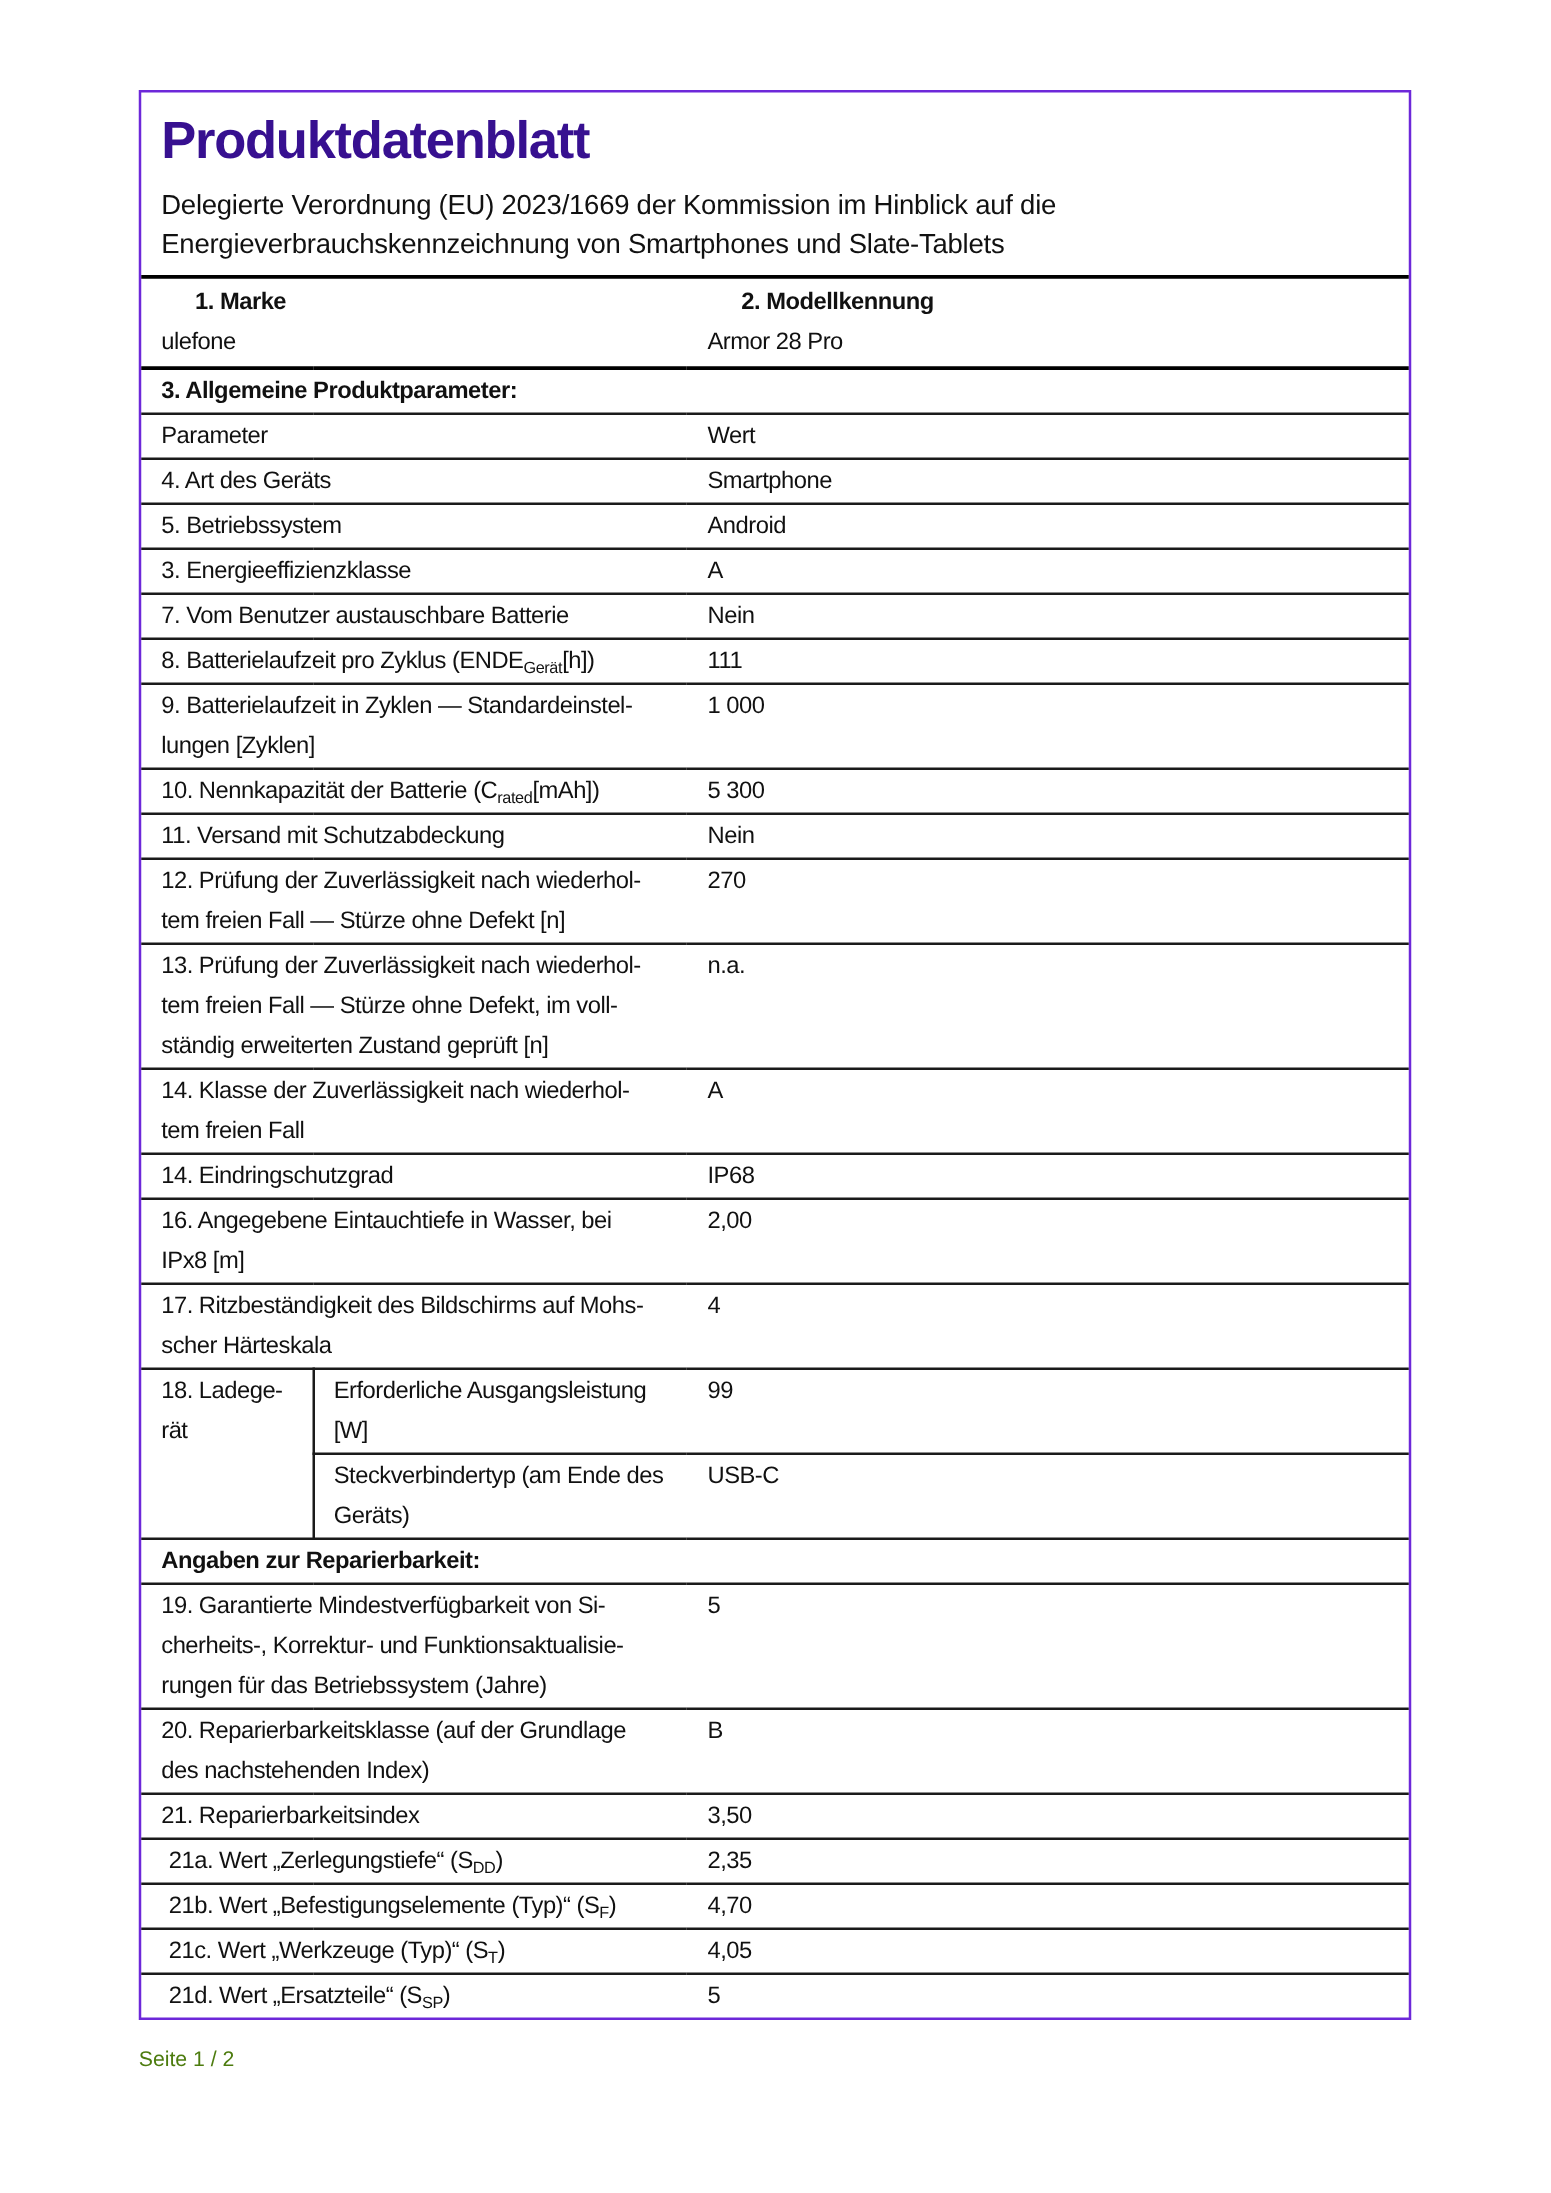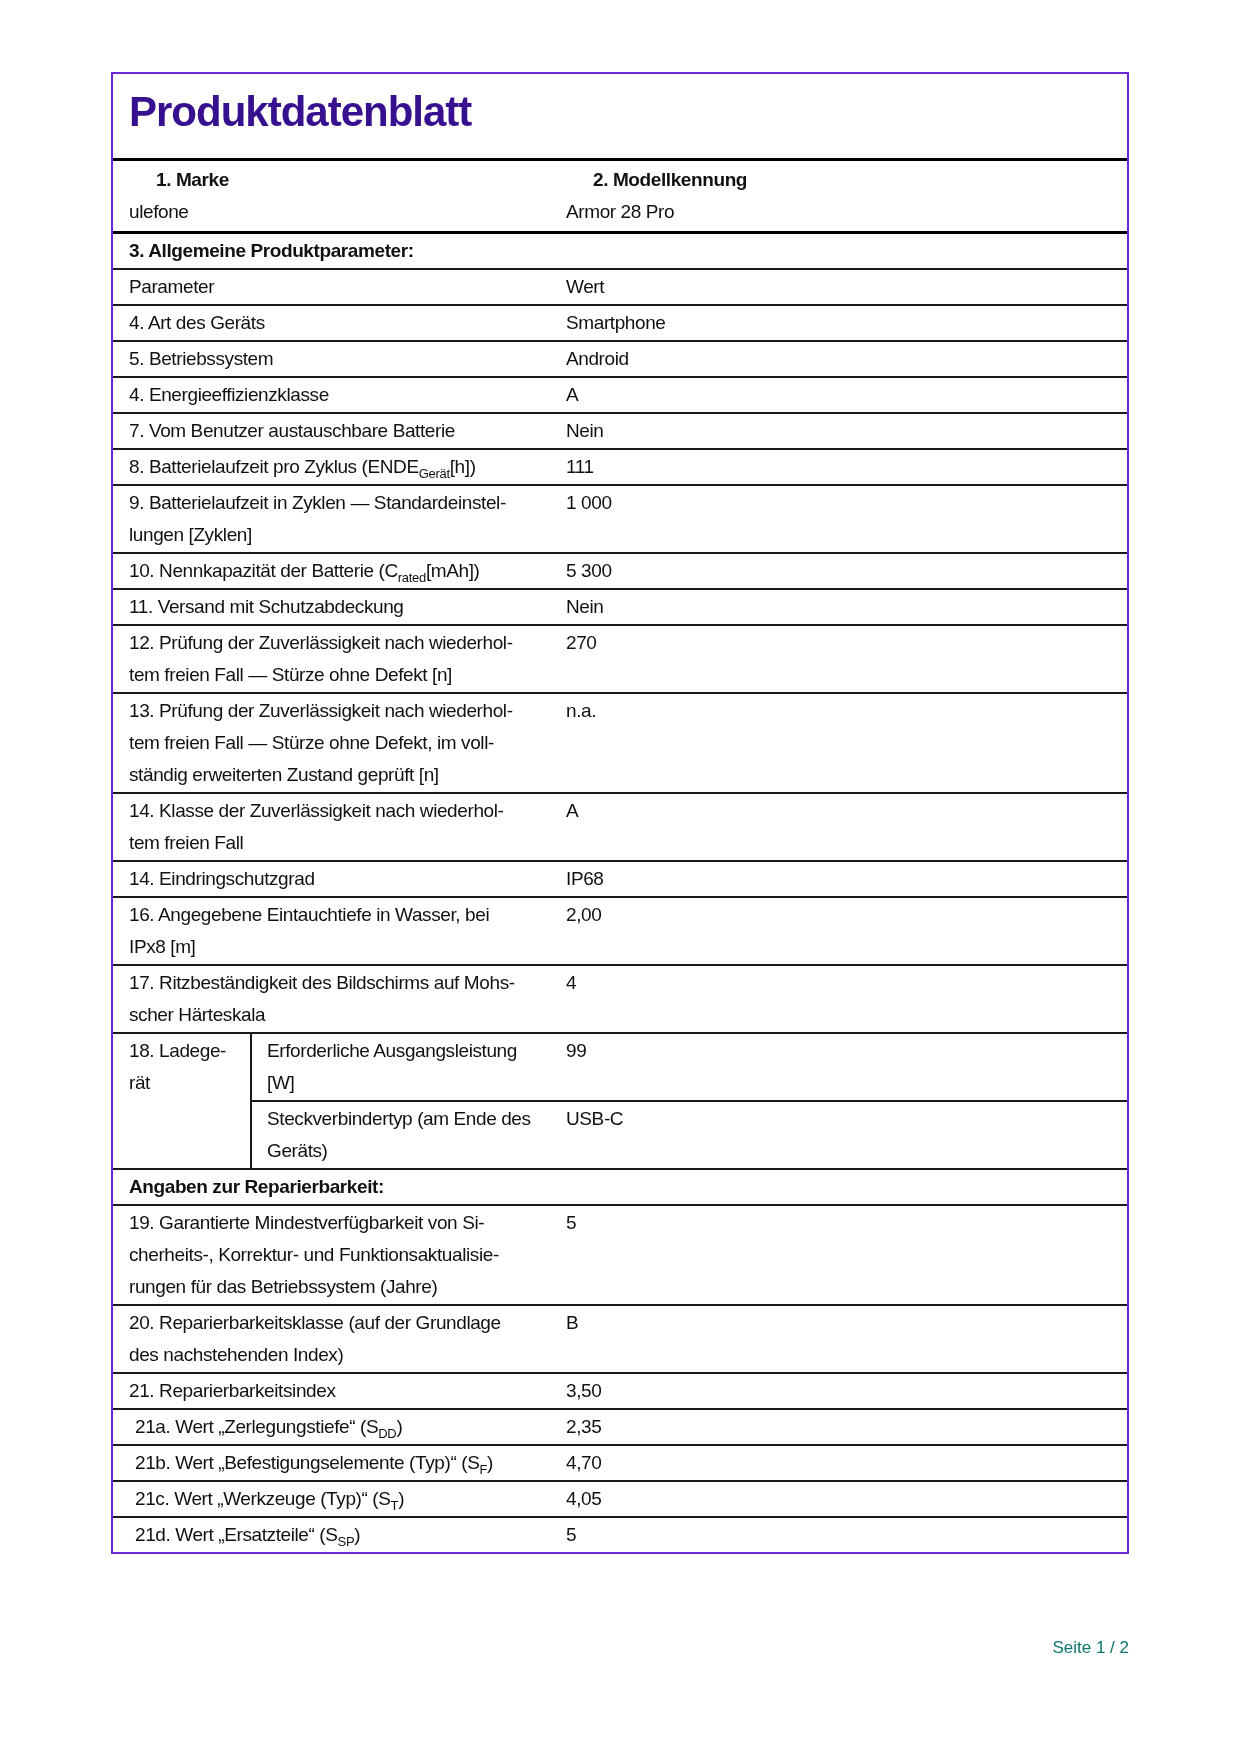--- a/index.html
+++ b/index.html
@@ -55,33 +55,34 @@
   .pre{white-space:pre-line;}
   tr.brand-row td{border-bottom:3px solid #000000;padding-top:3px;padding-bottom:3px;}
   tr.section-row td{font-weight:bold;}
   tr.last td{border-bottom:none;margin-top:25px;}
   td.charger-a{border-right:2px solid #1a1a1a;}
   td.charger-b{padding-left:15px;margin-left:44px;}
   td.indent{padding-left:22px;}
   sub{font-size:13px;line-height:0;letter-spacing:-0.3px;}
   .footer{
     position:absolute;left:111px;top:1638px;width:1018px;
-    text-align:right;
     font-size:17px;line-height:20px;
-    color:#0f766e;
+    color:#4d7c0f;
   }
 </style>
 </head>
 <body>
 
 <div class="page">
   <div class="doc-box">
 
     <div class="title-block">
       <h1 class="doc-title">Produktdatenblatt</h1>
+      <p class="subtitle">Delegierte Verordnung (EU) 2023/1669 der Kommission im Hinblick auf die
+Energieverbrauchskennzeichnung von Smartphones und Slate-Tablets</p>
     </div>
 
     <table class="ds">
       <colgroup>
         <col class="colA">
           <col class="colB">
           <col class="colC">
       </colgroup>
       <tbody>
 
@@ -107,21 +108,21 @@
 
         <tr>
           <td colspan="2" class="pre">4. Art des Geräts</td>
           <td class="val">Smartphone</td>
         </tr>
         <tr>
           <td colspan="2" class="pre">5. Betriebssystem</td>
           <td class="val">Android</td>
         </tr>
         <tr>
-          <td colspan="2" class="pre">4. Energieeffizienzklasse</td>
+          <td colspan="2" class="pre">3. Energieeffizienzklasse</td>
           <td class="val">A</td>
         </tr>
         <tr>
           <td colspan="2" class="pre">7. Vom Benutzer austauschbare Batterie</td>
           <td class="val">Nein</td>
         </tr>
         <tr>
           <td colspan="2" class="pre"><span>8. Batterielaufzeit pro Zyklus (ENDE</span><sub>Gerät</sub><span>[h])</span></td>
           <td class="val">111</td>
         </tr>

